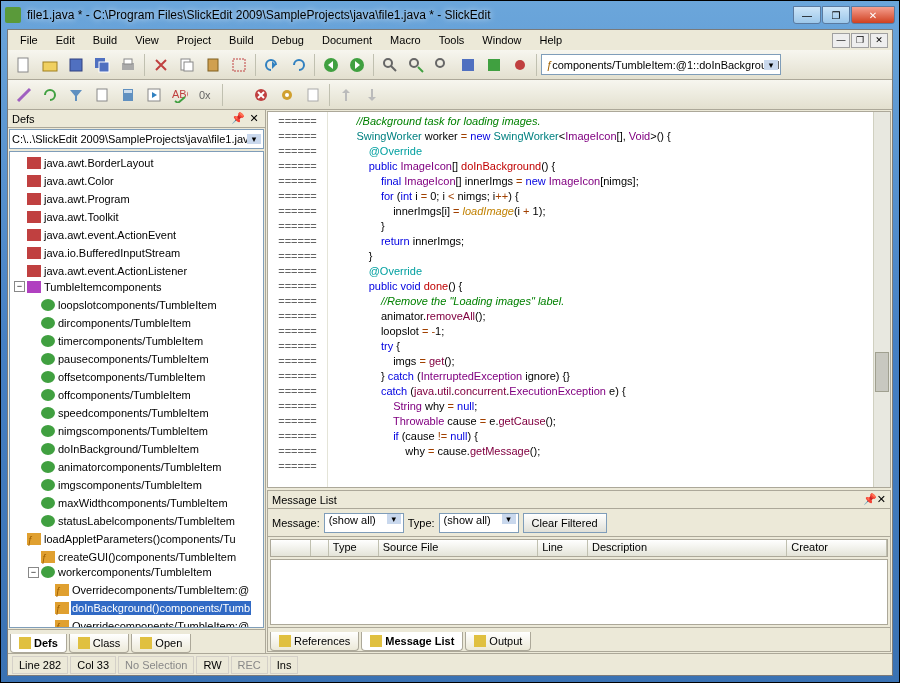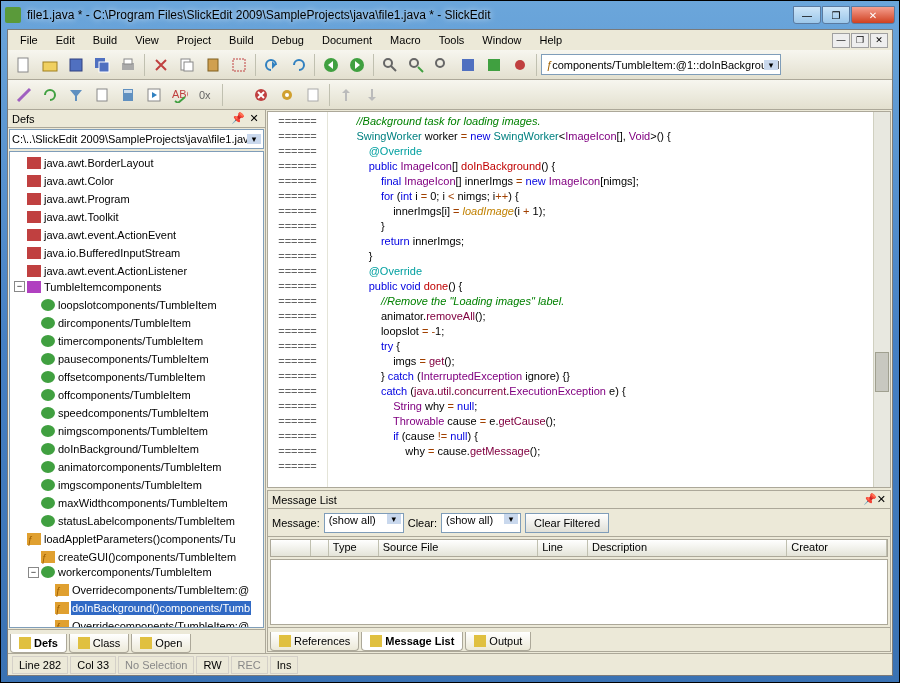--- a/index.html
+++ b/index.html
@@ -524,21 +524,21 @@
 
         <div class="msg-panel">
           <div class="msg-title">
             <span class="txt" style="flex:1">Message List</span>
             <span class="pbtn">📌</span>
             <span class="pbtn">✕</span>
           </div>
           <div class="msg-filter">
             <span>Message:</span>
             <div class="sel-like"><span>(show all)</span></div>
-            <span>Clear:</span>
+            <span>Type:</span>
             <div class="sel-like"><span>(show all)</span></div>
             <button class="msg-btn">Clear Filtered</button>
           </div>
           <div class="msg-head" id="msg-head">
               <div class="col" style="width: 40px;"></div>
               <div class="col" style="width: 18px;"></div>
               <div class="col" style="width: 50px;">Type</div>
               <div class="col" style="width: 160px;">Source File</div>
               <div class="col" style="width: 50px;">Line</div>
               <div class="col" style="width: 200px;">Description</div>

